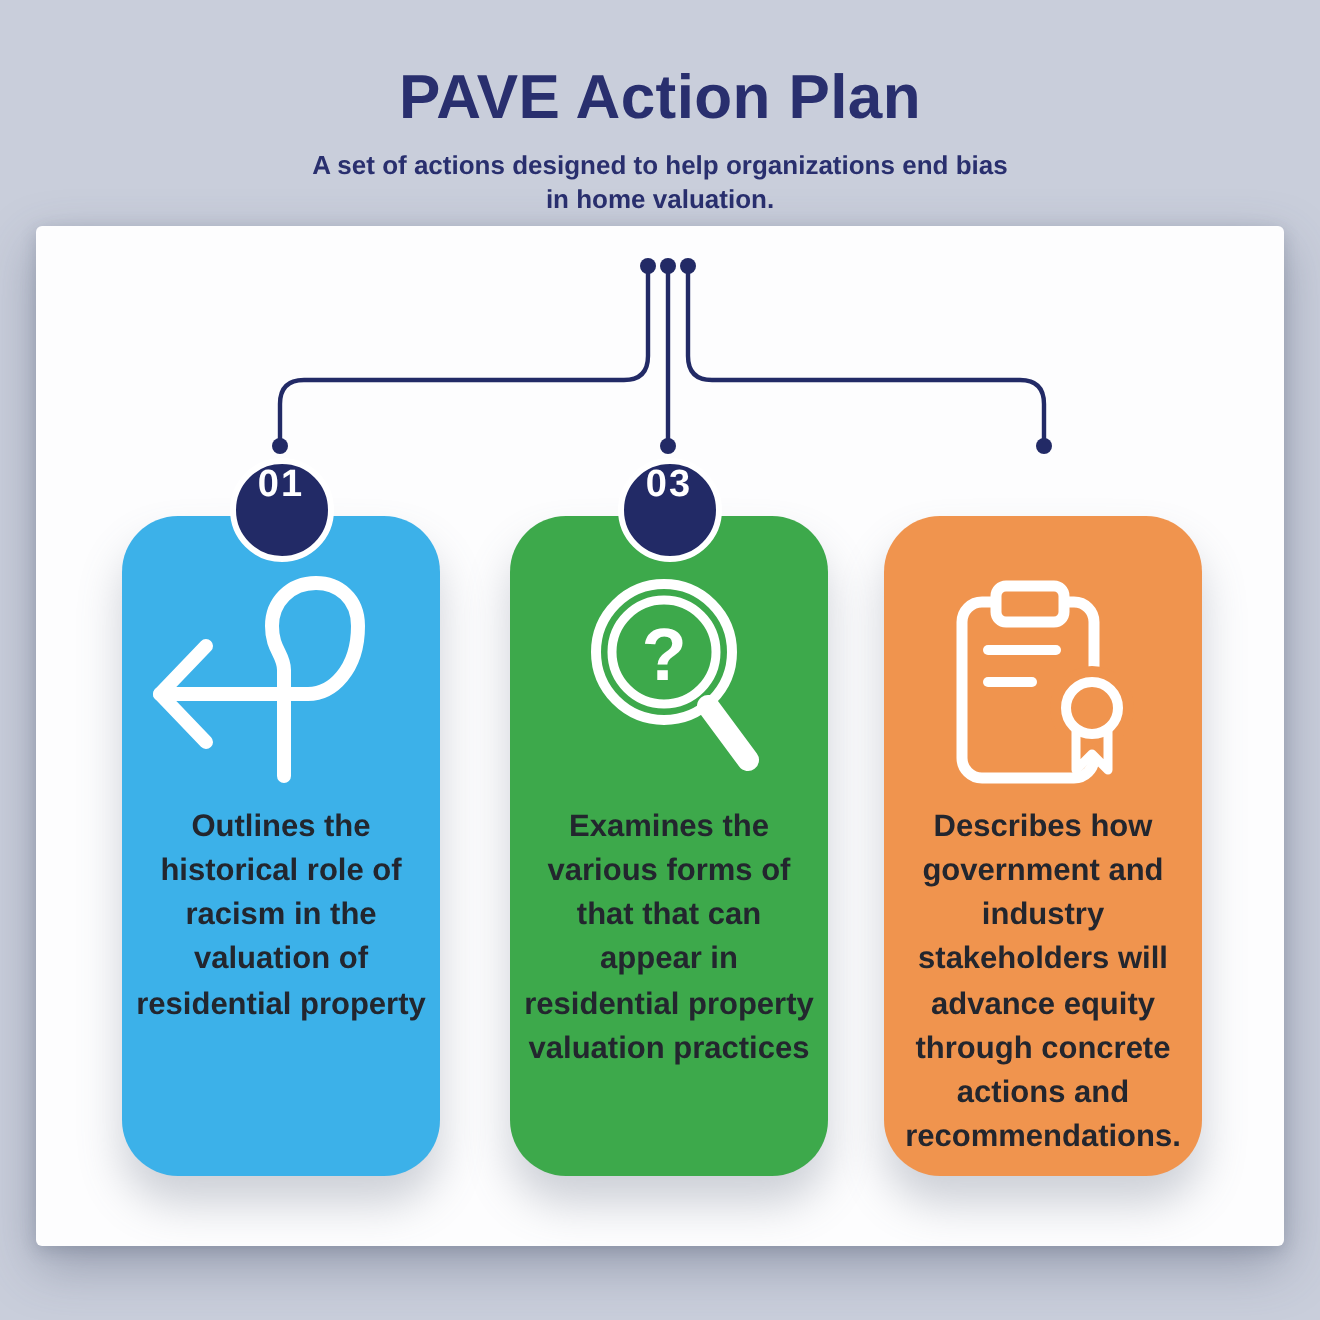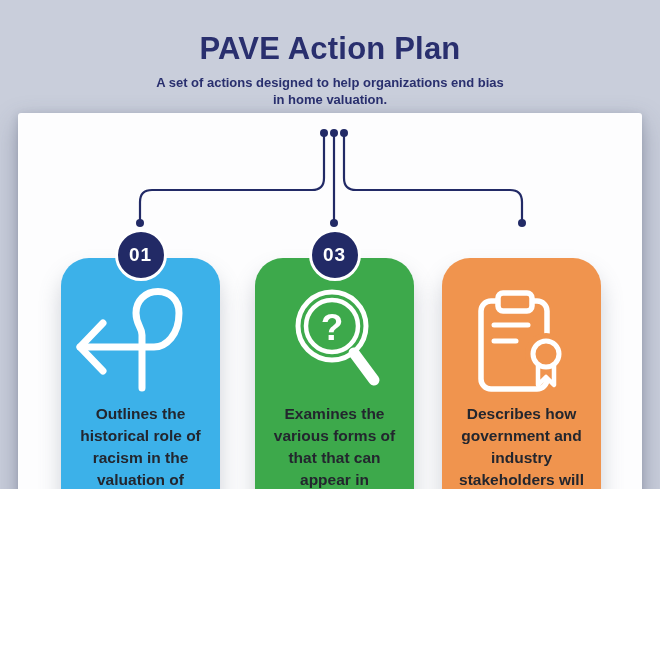--- a/index.html
+++ b/index.html
@@ -1,17 +1,17 @@
 <!DOCTYPE html>
 <html style="--bg: #c9cedb; --panel: #fdfdfe; --navy: #222a66; --title: #292f6e; --text: #23262e;"><head>
 <meta charset="utf-8">
 <style>
   html,body{margin:0;padding:0;}
   .stage{
-    position:relative;width:660px;height:489px;overflow:hidden;
+    position:relative;width:660px;height:660px;overflow:hidden;
     background:var(--bg,#c9cedb);
     font-family:"Liberation Sans",sans-serif;
     -webkit-font-smoothing:antialiased;
   }
   
   .title-block{position:absolute;top:31px;left:0;width:100%;text-align:center;z-index:1;}
   .title-block h1{
     margin:0;font-size:31px;font-weight:700;letter-spacing:.2px;
     color:var(--title,#292f6e);
   }
@@ -35,21 +35,21 @@
   .card{
     position:absolute;top:258px;width:159px;height:330px;border-radius:28px;
     background:var(--card-color,#999);z-index:3;
     box-shadow:0 14px 22px rgba(95,105,125,.30);
   }
   .card-1{left:61px}.card-2{left:255px}.card-3{left:442px}
   .num-badge{
     position:absolute;top:-29px;left:50%;transform:translateX(-50%);
     width:46px;height:46px;border-radius:50%;
     background:var(--navy,#222a66);border:3px solid #fff;
-    display:flex;align-items:center;justify-content:center;
+    display:flex;align-items:flex-start;justify-content:center;
     color:#fff;font-size:19px;font-weight:700;letter-spacing:1px;
   }
   .icon-svg{position:absolute;left:50%;transform:translateX(-50%);display:block;}
   .icon-1{top:29px}.icon-2{top:27px}.icon-3{top:30px}
   .stroke-w{fill:none;stroke:#fff;stroke-linecap:round;stroke-linejoin:round;}
   .card-fill{fill:var(--card-color,#999);}
   .q-mark{fill:#fff;font-family:"Liberation Sans",sans-serif;font-size:37px;font-weight:700;text-anchor:middle;}
   .card-text{
     position:absolute;top:145px;left:0;right:0;margin:0;padding:0 6px;
     text-align:center;font-size:15.5px;line-height:1.43;font-weight:600;
@@ -81,21 +81,21 @@
   </svg>
 
   <section class="card card-1" style="--card-color: #3CB1E9;">
     <div class="num-badge">
       <span>01</span>
     </div>
     <svg class="icon-svg icon-1" width="130" height="108" viewBox="0 0 130 108">
       <path class="stroke-w" stroke-width="7" d="M 27 36 L 4 60 L 27 84"></path>
       <path class="stroke-w" stroke-width="7" d="M 4 60 H 78 C 90 60, 103 48, 103 26 C 103 12, 93 4.5, 82 4.5 C 69 4.5, 60 14, 60 26 C 60 38, 66 40, 66 48 L 66 101"></path>
     </svg>
-    <p class="card-text">Outlines the historical role of racism in the valuation of residential various</p>
+    <p class="card-text">Outlines the historical role of racism in the valuation of residential property</p>
   </section>
 
   <section class="card card-2" style="--card-color: #3DA94B;">
     <div class="num-badge">
       <span>03</span>
     </div>
     <svg class="icon-svg icon-2" width="130" height="110" viewBox="0 0 130 110">
       <circle class="stroke-w" stroke-width="5" cx="62" cy="41" r="34"></circle>
       <circle class="stroke-w" stroke-width="4.5" cx="62" cy="41" r="26"></circle>
       <text class="q-mark" x="62" y="55">?</text>

